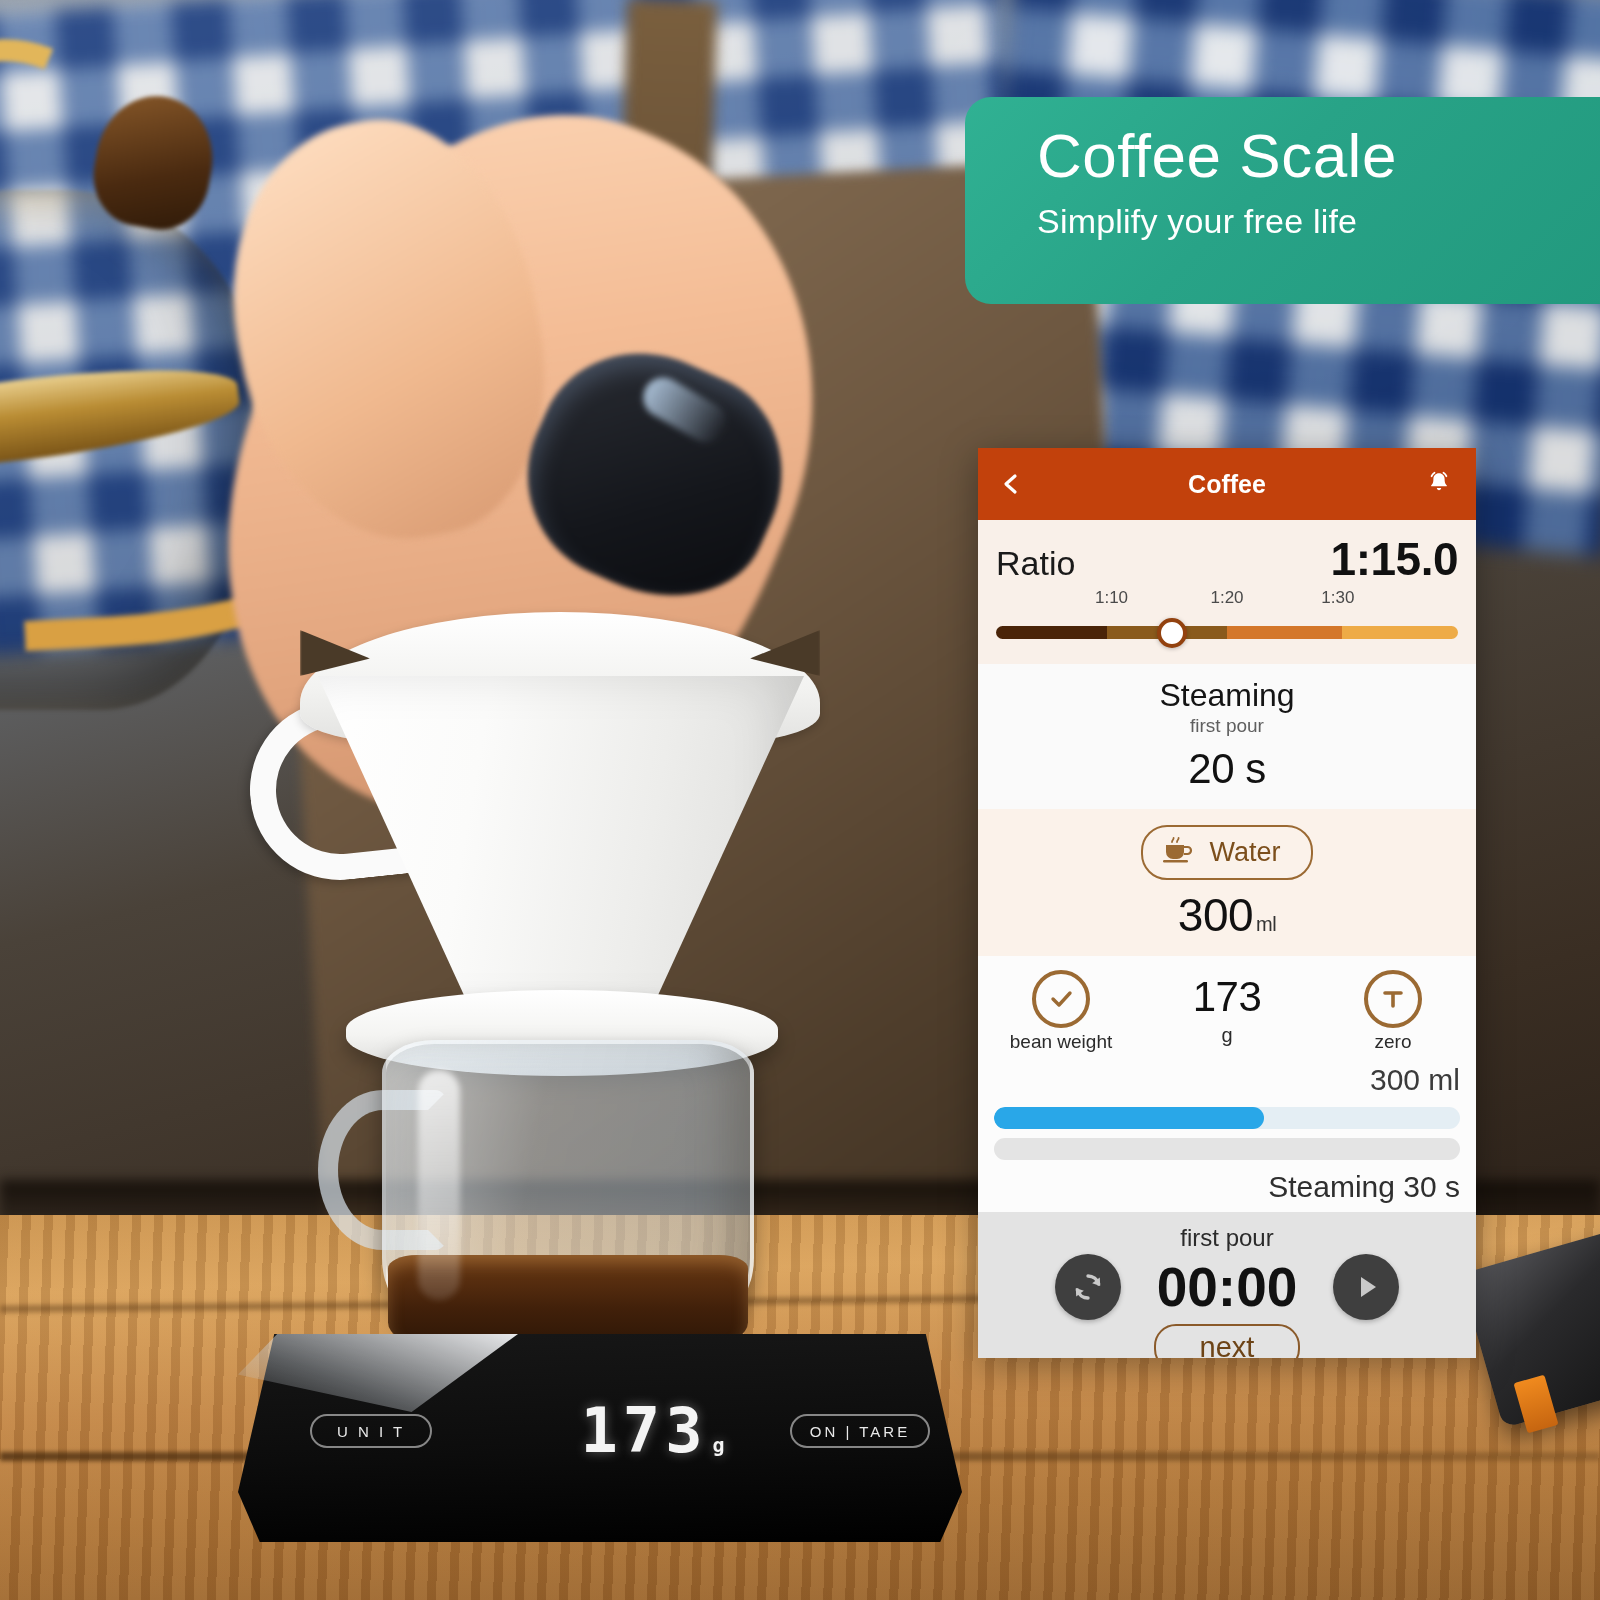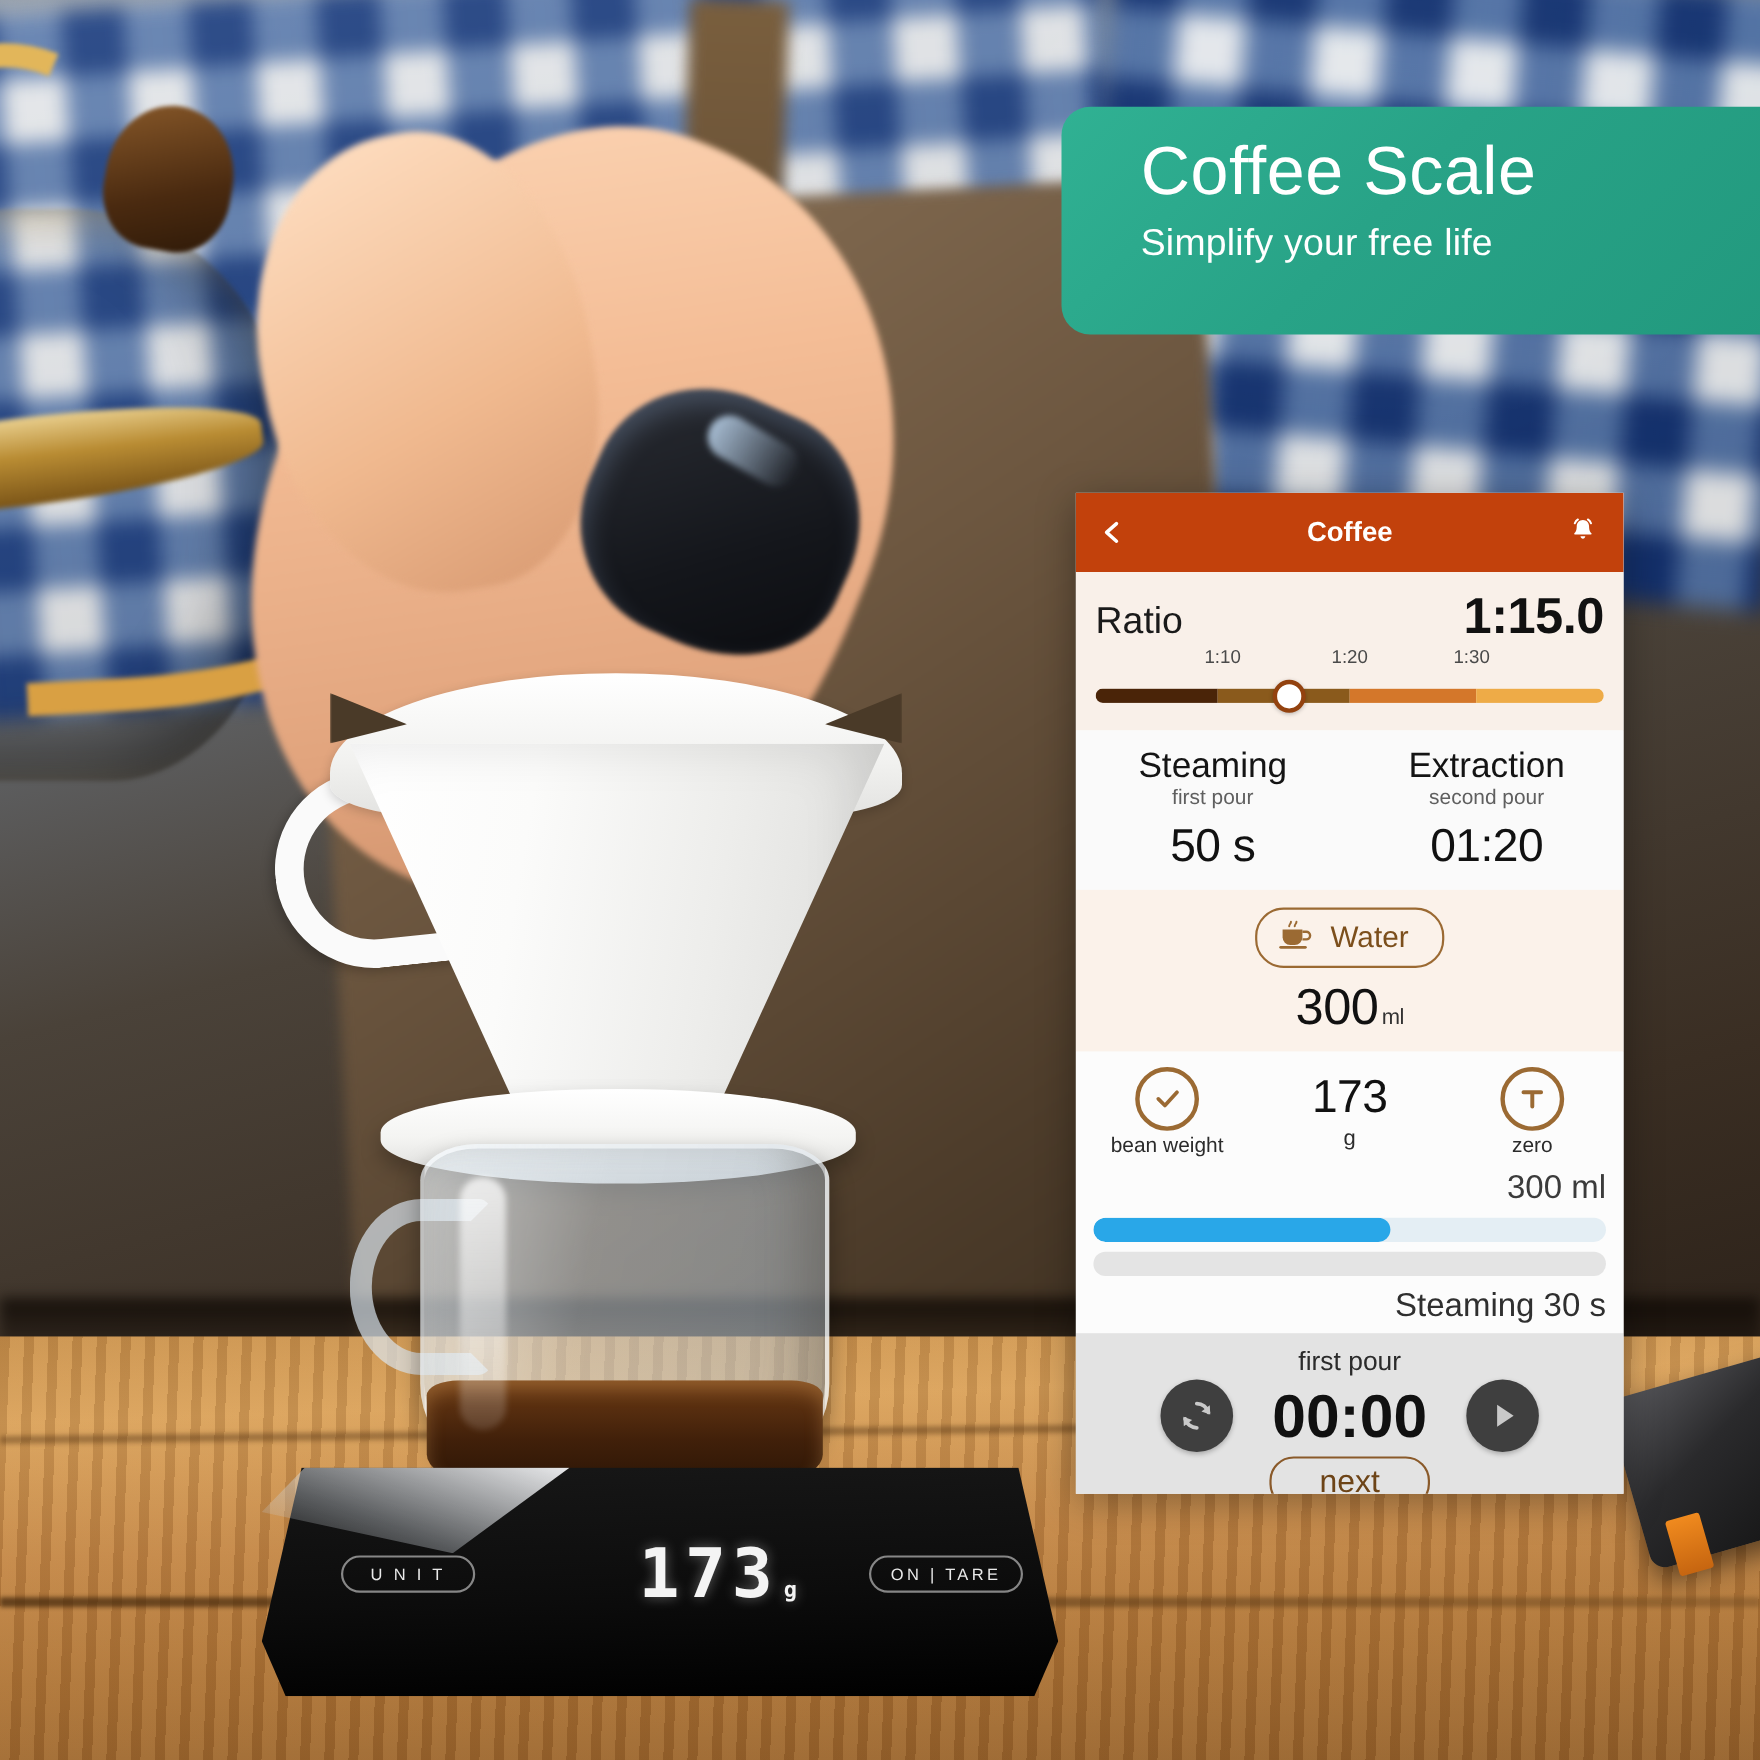--- a/index.html
+++ b/index.html
@@ -478,26 +478,21 @@
           <i style="background: rgb(238, 171, 71); width: 25%;"></i>
         </div>
         <div class="slider-knob" style="left: 38%;"></div>
       </div>
     </div>
 
     <div class="pour-sec two-col">
       <div>
         <div class="pour-title">Steaming</div>
         <div class="pour-sub">first pour</div>
-        <div class="pour-time">50 s</div>
-      </div>
-      <div>
-        <div class="pour-title">Extraction</div>
-        <div class="pour-sub">second pour</div>
-        <div class="pour-time">01:20</div>
+        <div class="pour-time">20 s</div>
       </div>
     </div>
 
     <div class="bw-sec two-col">
       <div>
         <div class="chip">
           <span>
             <svg width="34" height="30" viewBox="0 0 34 30" aria-hidden="true">
               <path d="M5 11h18v7a7 7 0 0 1-7 7h-4a7 7 0 0 1-7-7z" fill="#9b6a33"></path>
               <path d="M23 13h3.5a3.5 3.5 0 0 1 0 7H23" fill="none" stroke="#9b6a33" stroke-width="2.2"></path>

